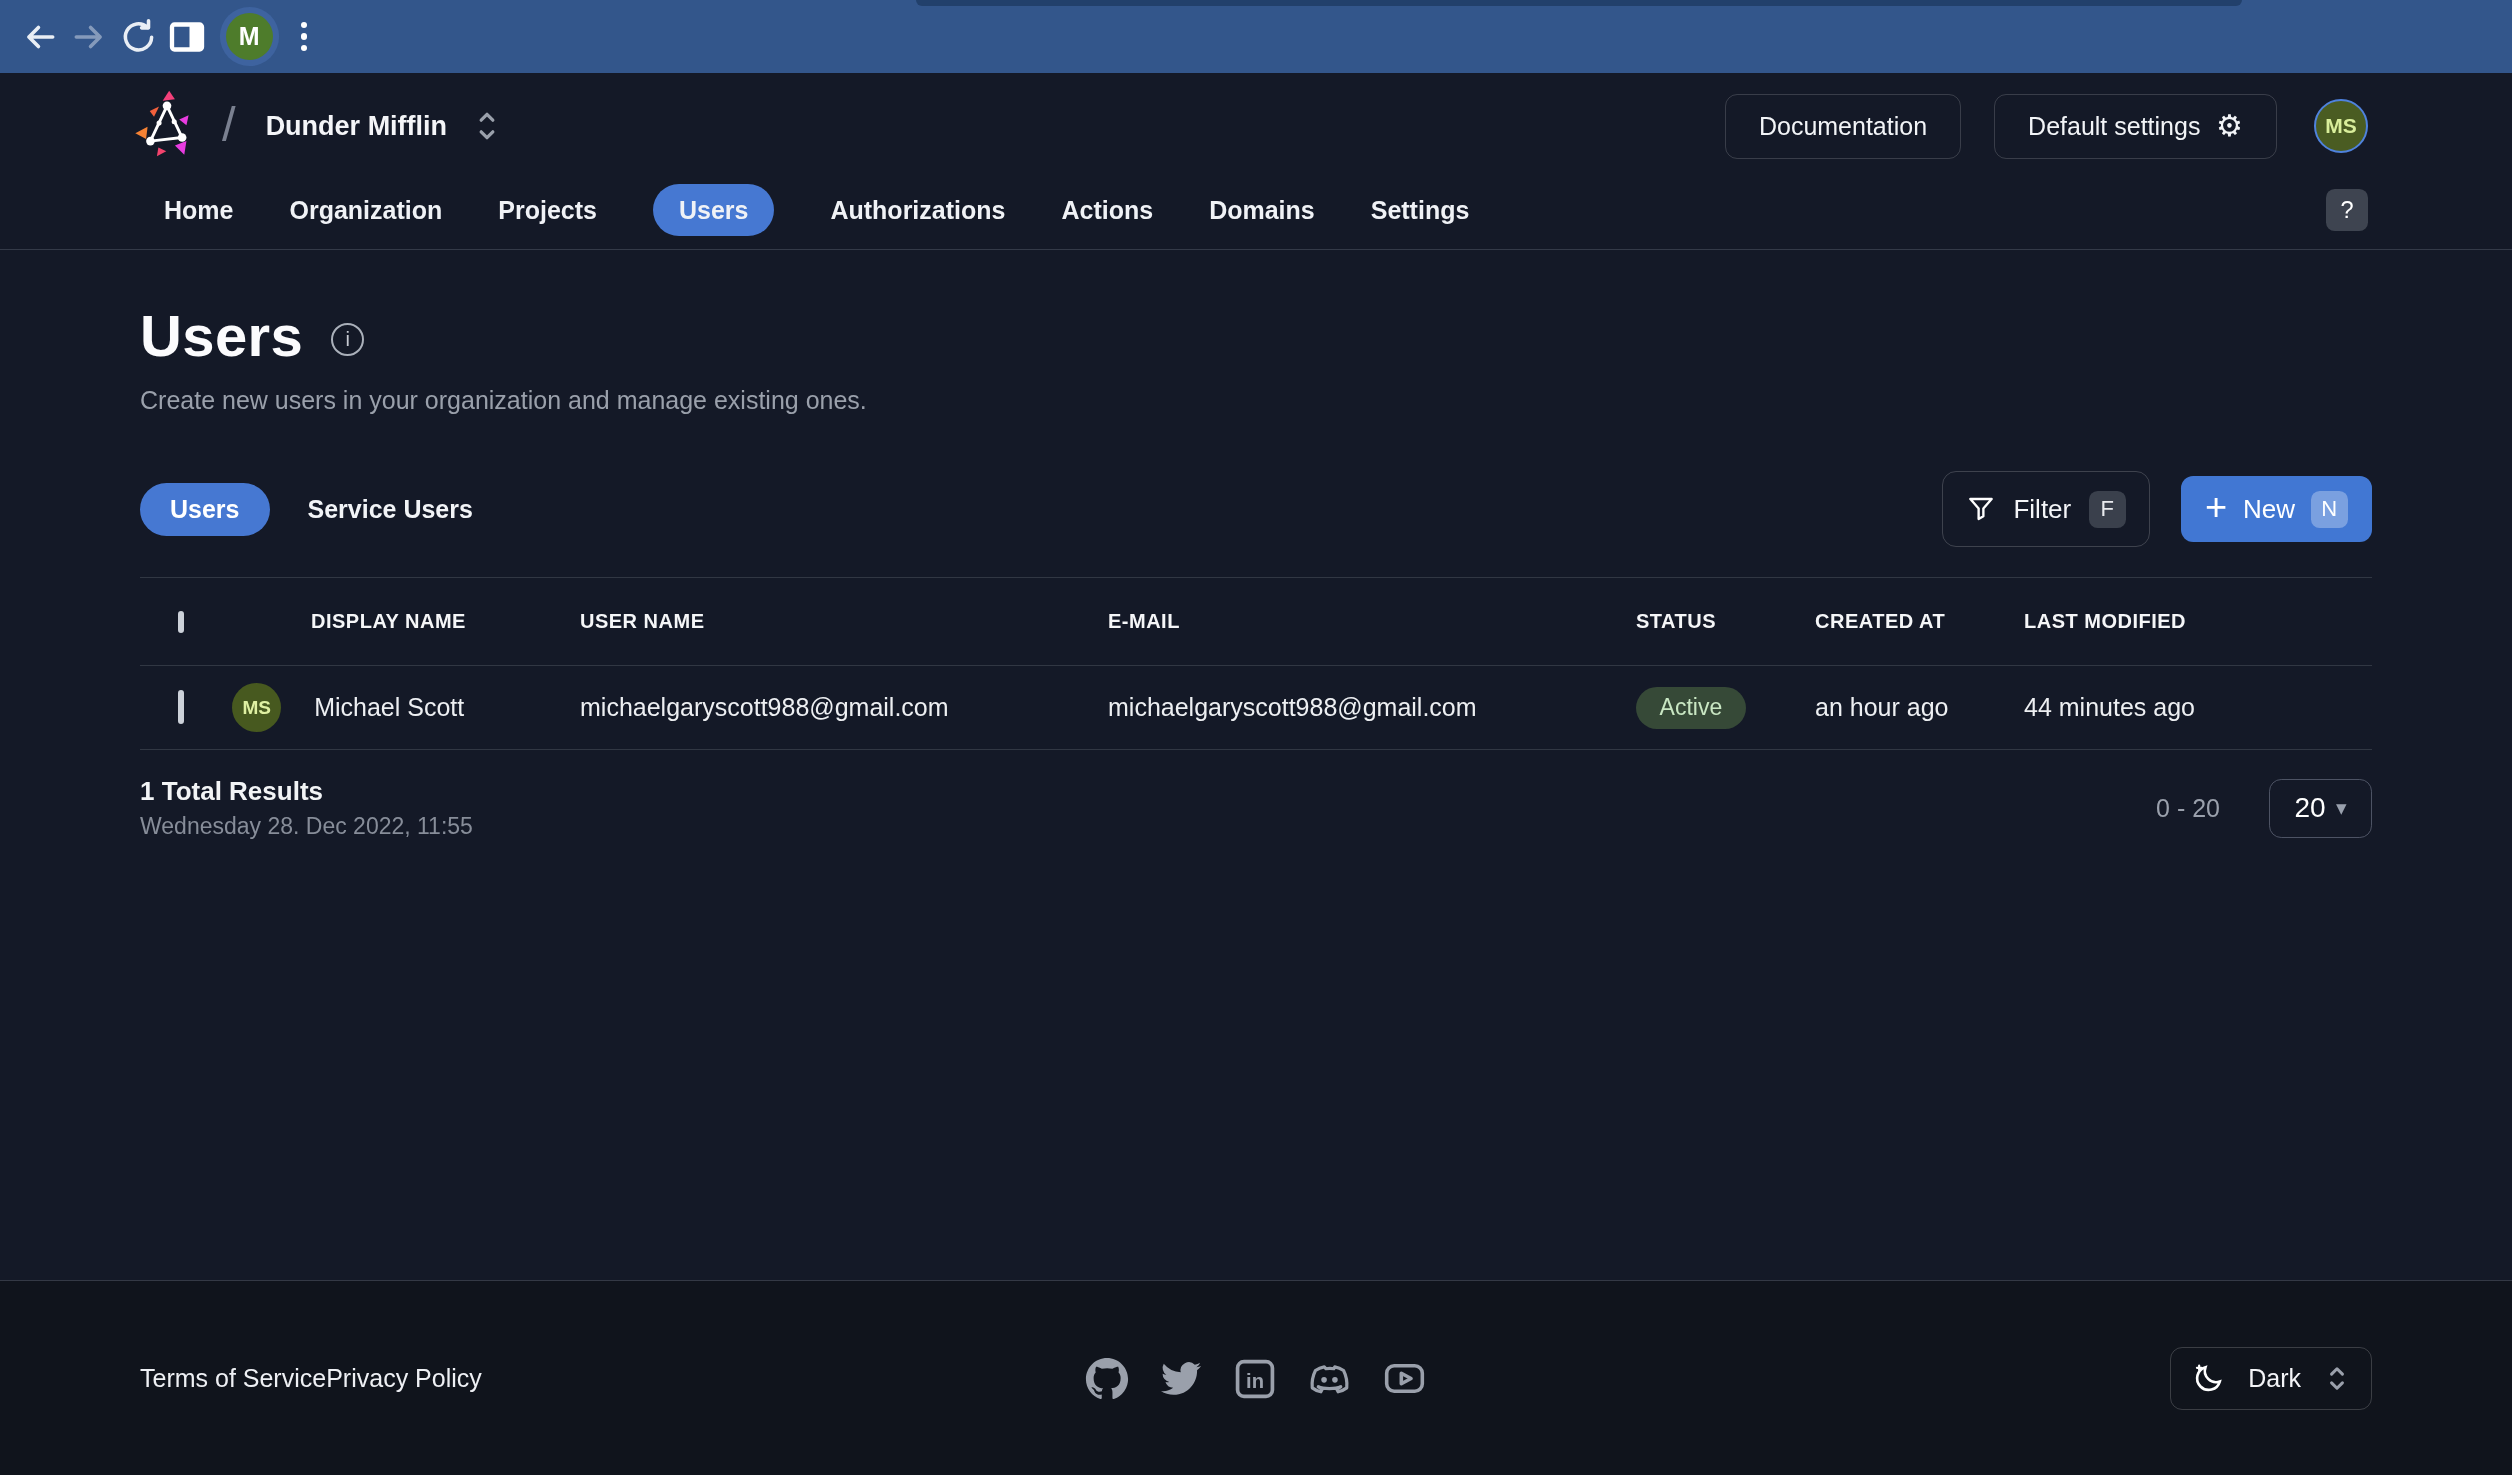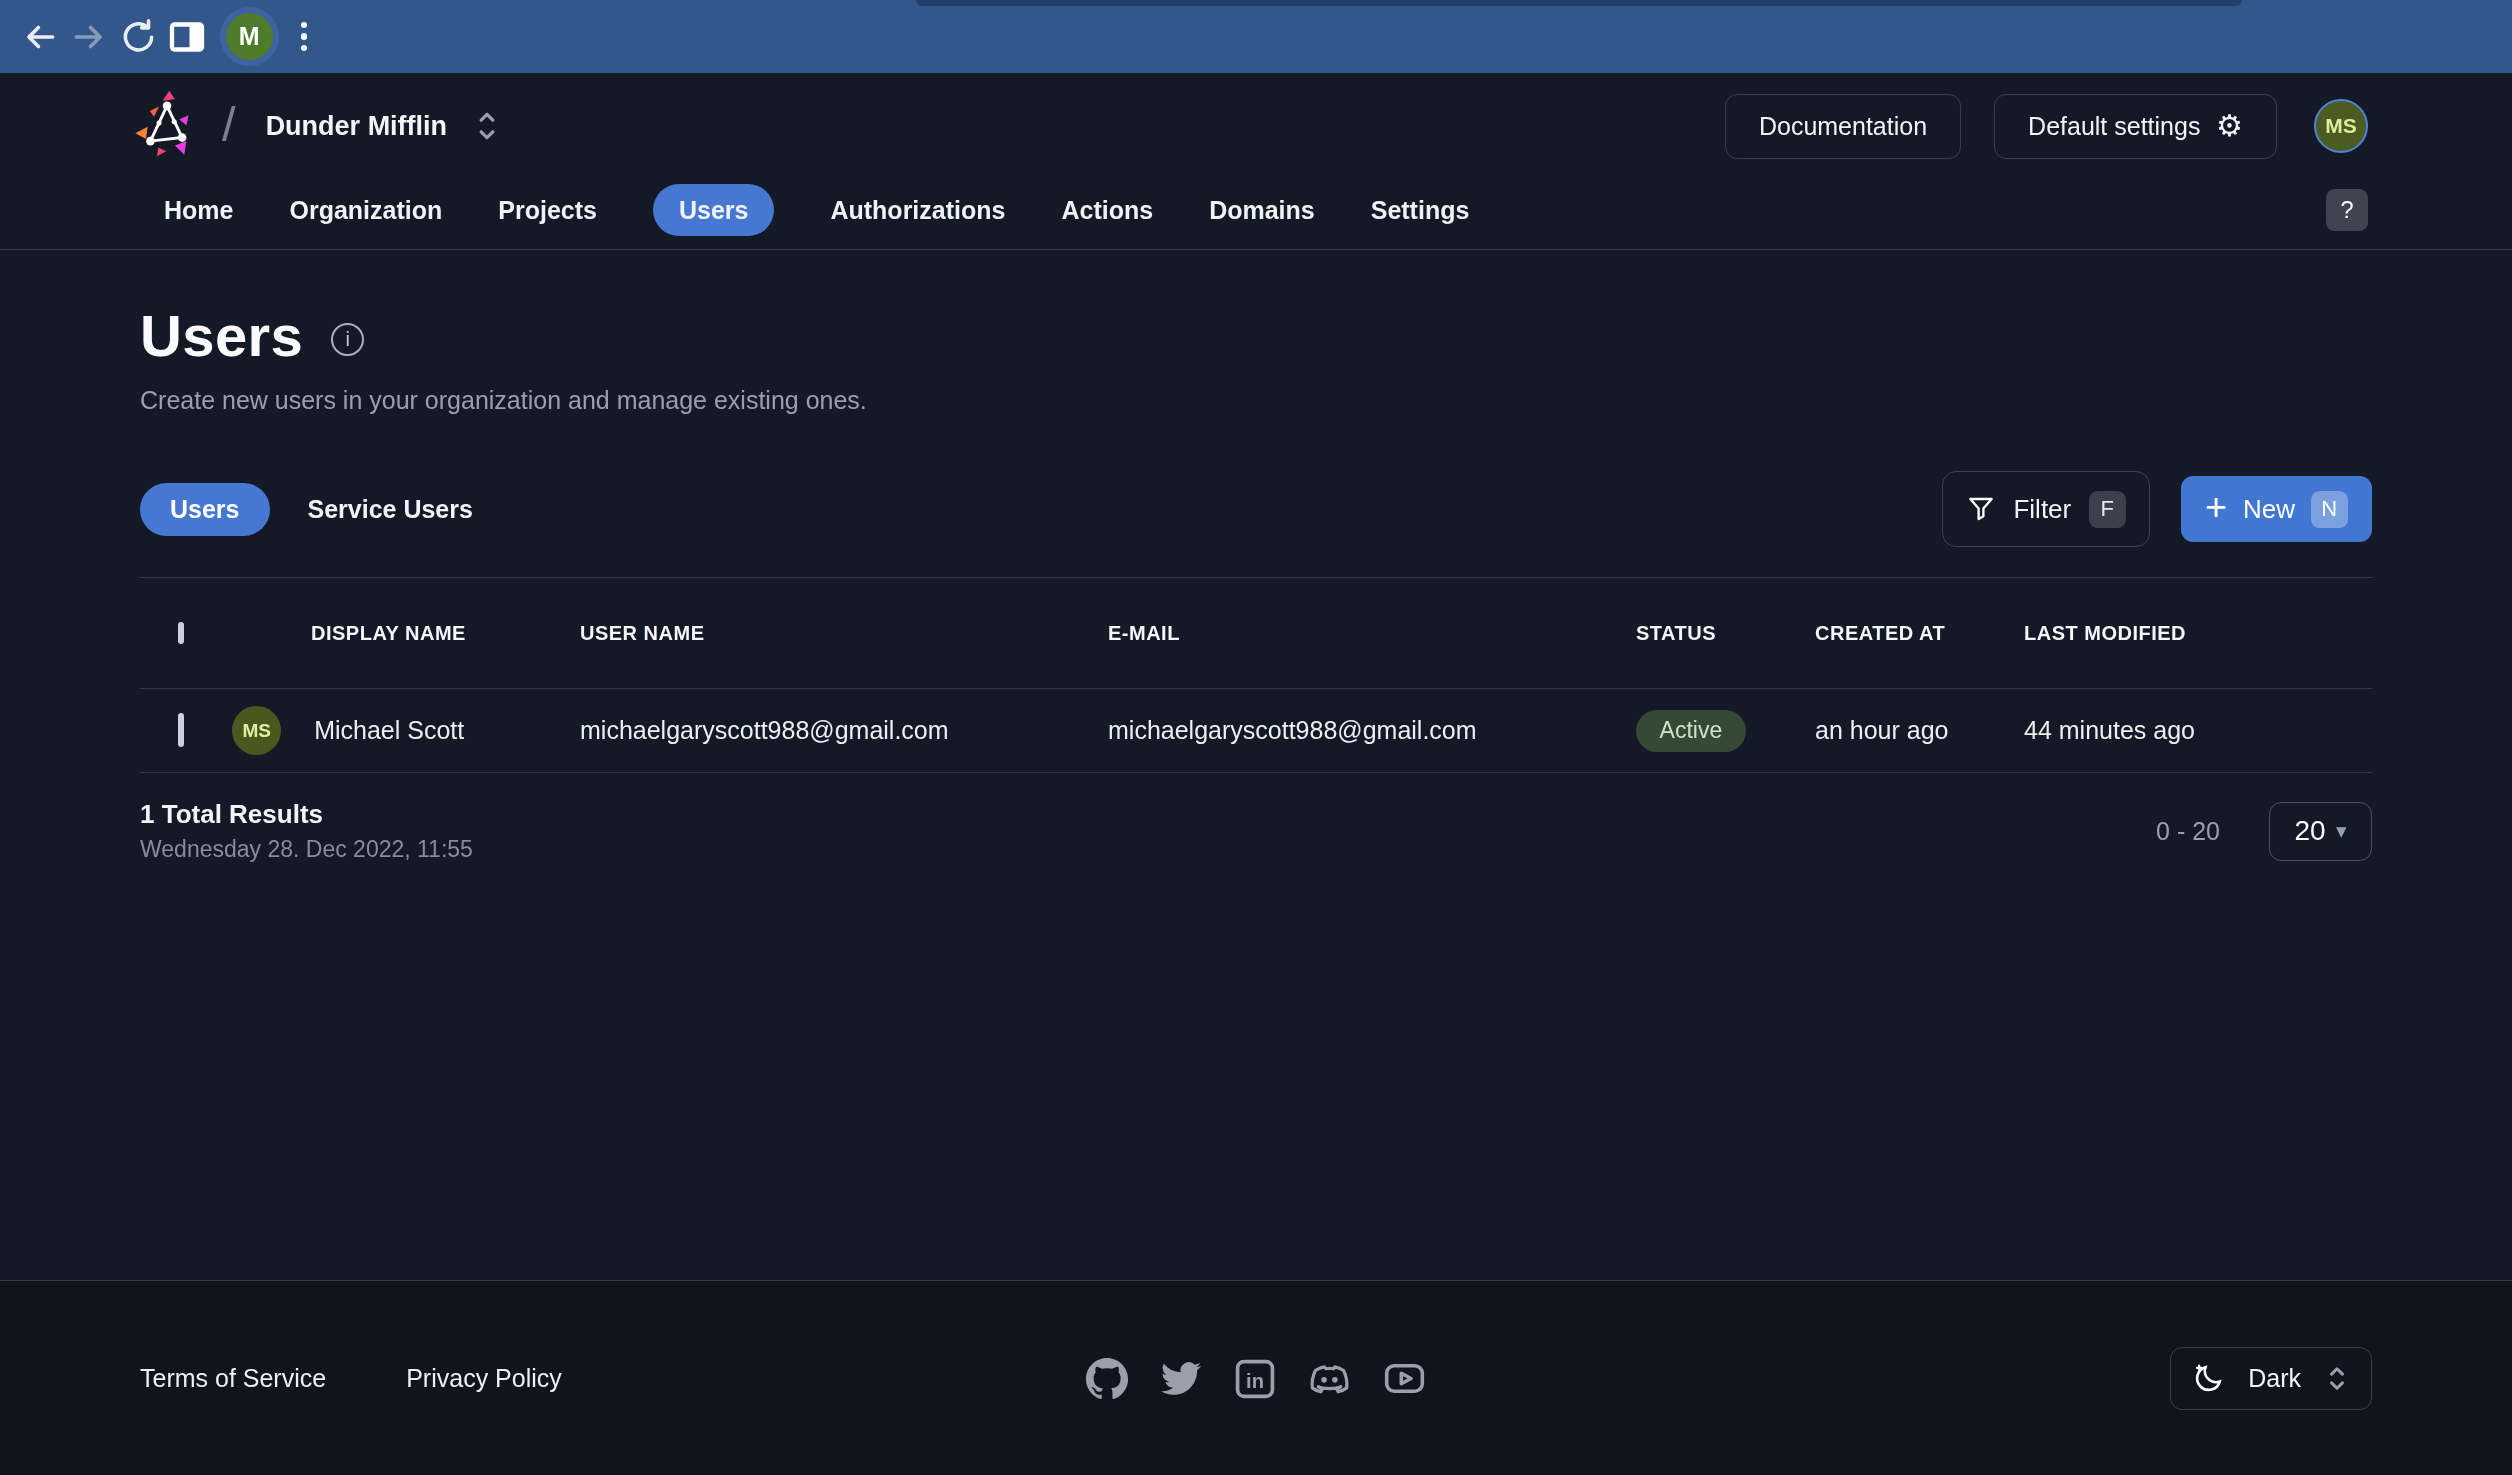--- a/index.html
+++ b/index.html
@@ -45,39 +45,39 @@
   .seg-tab + .seg-tab { margin-left:38px; }
   .toolbar .spacer { flex:1; }
   .filter-btn { height:76px; border:1.7px solid rgba(255,255,255,.18); border-radius:14px; background:transparent; color:#f4f5f8; font-size:26px; font-family:inherit; display:flex; align-items:center; gap:17.4px; padding:0 23px; cursor:pointer; }
   .key-badge { width:37px; height:37px; background:#3a404c; border-radius:8.7px; font-size:22px; color:#e8eaee; display:flex; align-items:center; justify-content:center; }
   .new-btn { margin-left:31px; height:66px; background:#4177d3; border:none; border-radius:12.2px; color:#fff; font-size:26px; font-family:inherit; display:flex; align-items:center; gap:15.7px; padding:0 24.4px; cursor:pointer; }
   .new-btn .plus { font-size:38px; font-weight:300; line-height:0; transform:translateY(-1.7px); }
   .key-badge.blue { background:rgba(255,255,255,.30); color:#fff; }
   
   .table { margin-top:30px; }
   .tgrid { display:grid; grid-template-columns:87px 353px 528px 528px 179px 209px 1fr; align-items:center; }
-  .thead { height:112px; border-top:1.7px solid #313743; border-bottom:1.7px solid #313743; }
+  .thead { height:89px; border-top:1.7px solid #313743; border-bottom:1.7px solid #313743; }
   .th { font-size:20px; font-weight:600; letter-spacing:0.5px; color:#f5f6f8; white-space:nowrap; }
   .th.pad { padding-left:84px; }
   .trow { height:84px; border-bottom:1.7px solid #313743; font-size:25px; color:#edeff2; }
   .checkbox { width:35px; height:35px; border:3.5px solid #ccd1d9; border-radius:7px; margin-left:38px; cursor:pointer; background:transparent; }
   .cell-name { display:flex; align-items:center; }
   .row-avatar { width:49px; height:49px; border-radius:50%; background:#47591f; color:#dff0a2; font-size:19px; font-weight:700; display:flex; align-items:center; justify-content:center; margin:0 33px 0 5.2px; flex:0 0 auto; }
   .status-badge { display:inline-block; padding:7.9px 23.6px; border-radius:871px; background:#364937; color:#c9e7c3; font-size:23px; }
   .table-footer { margin-top:26px; display:flex; align-items:center; }
   .total-results { font-size:26px; font-weight:600; color:#f2f4f6; }
   .timestamp { font-size:23px; color:#878d99; margin-top:6.1px; }
   .table-footer .spacer { flex:1; }
   .page-range { font-size:25px; color:#9aa0ac; margin-right:49px; }
   .page-size { width:103px; height:59px; border:1.7px solid #4d5364; border-radius:12.2px; display:flex; align-items:center; justify-content:center; gap:10.5px; font-size:28px; color:#fff; cursor:pointer; }
   .caret { font-size:21px; color:#99a0ad; }
   
   .footer { position:absolute; left:0; right:0; top:1280px; bottom:0; background:#10141c; border-top:1.7px solid #343945; display:flex; align-items:center; padding:0 140px; }
   .footer-link { font-size:25px; color:#eef0f4; cursor:pointer; }
-  .footer-link + .footer-link { margin-left:80px; }
+  .footer-link + .footer-link { }
   .social-row { position:absolute; left:50%; transform:translateX(-50%); display:flex; align-items:center; gap:30px; }
   .social-row svg { display:block; cursor:pointer; }
   .theme-select { margin-left:auto; height:63px; border:1.7px solid rgba(255,255,255,.18); border-radius:12.2px; display:flex; align-items:center; gap:23px; padding:0 21px; font-size:25px; color:#f4f5f8; cursor:pointer; }
 </style>
 </head>
 <body>
 
 <div class="browser-bar">
   <div class="bicon">
     <svg width="38" height="38" viewBox="0 0 24 24" fill="none" stroke="#e9eef5" stroke-width="2.3" stroke-linecap="round" stroke-linejoin="round">

